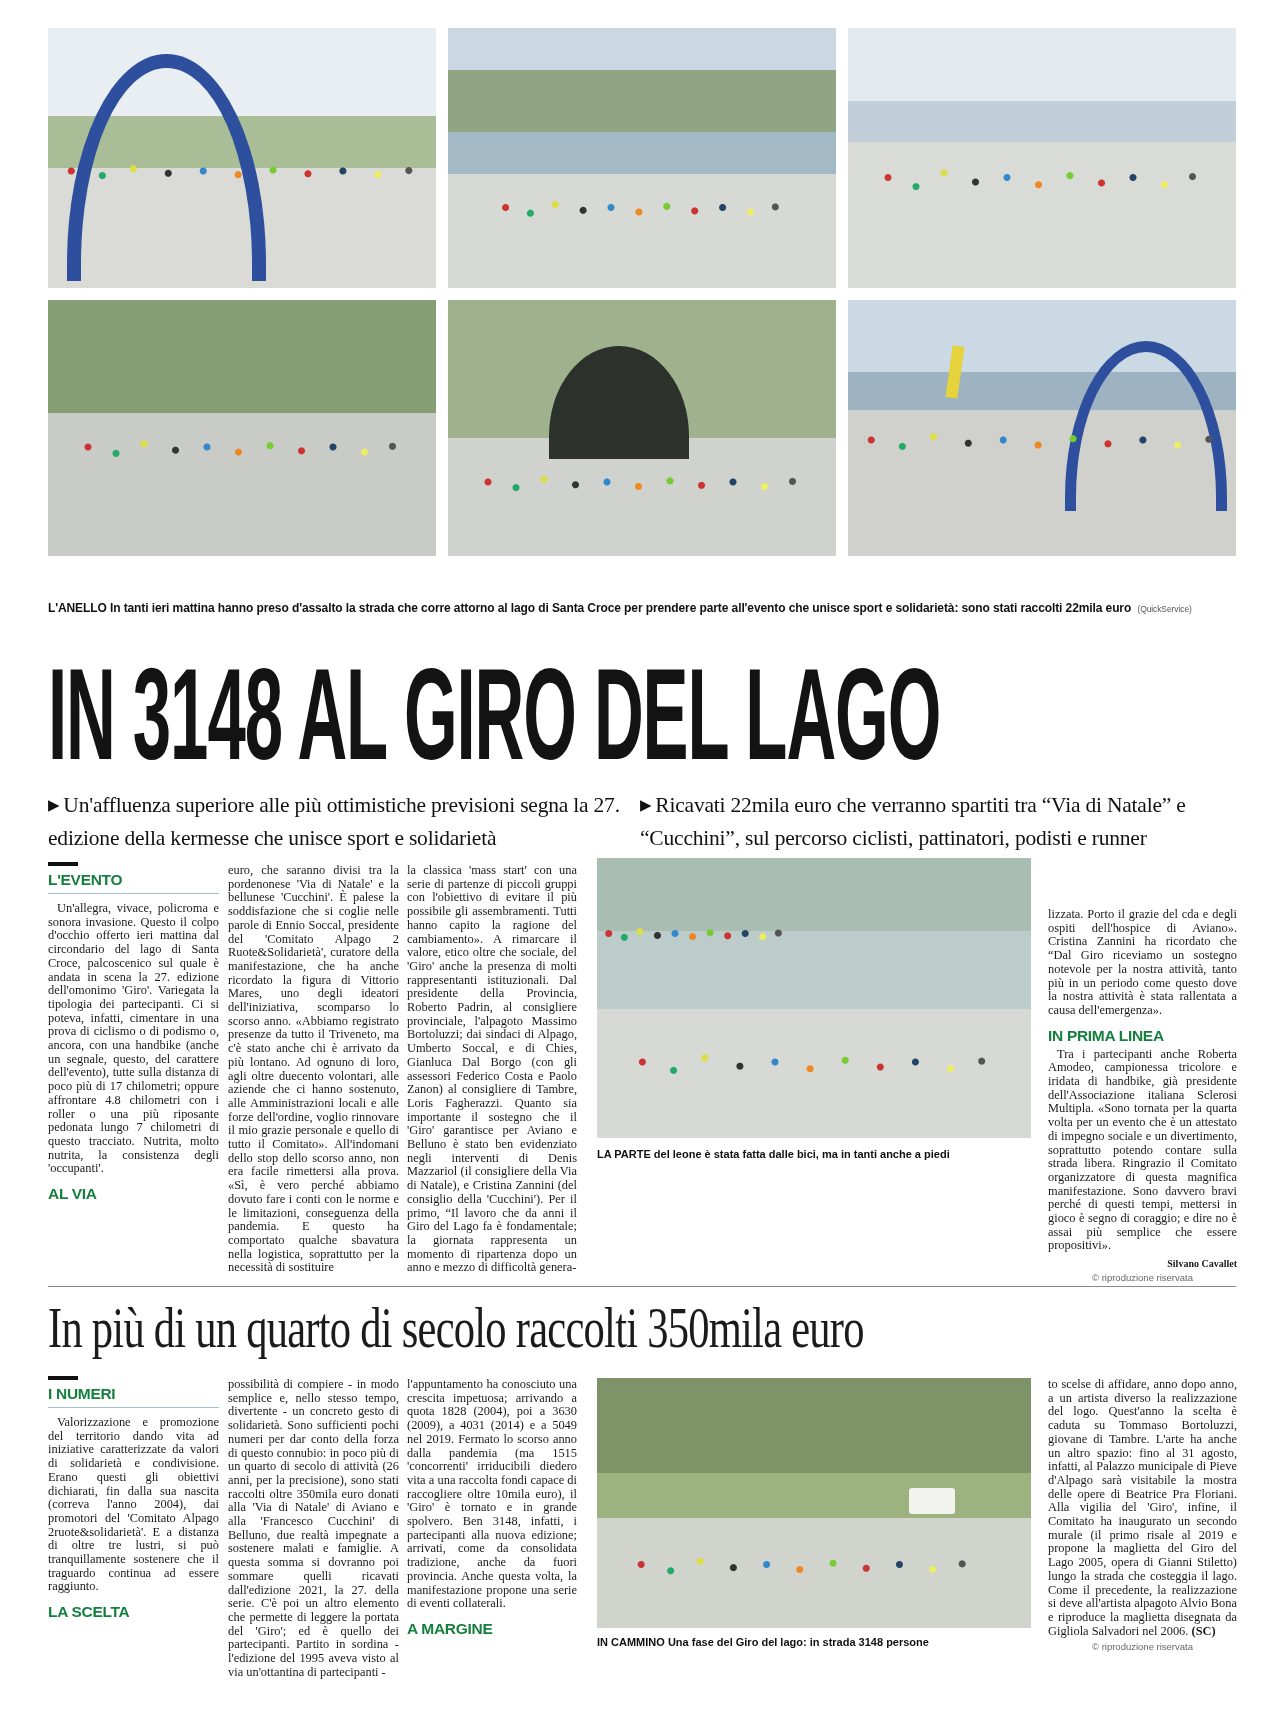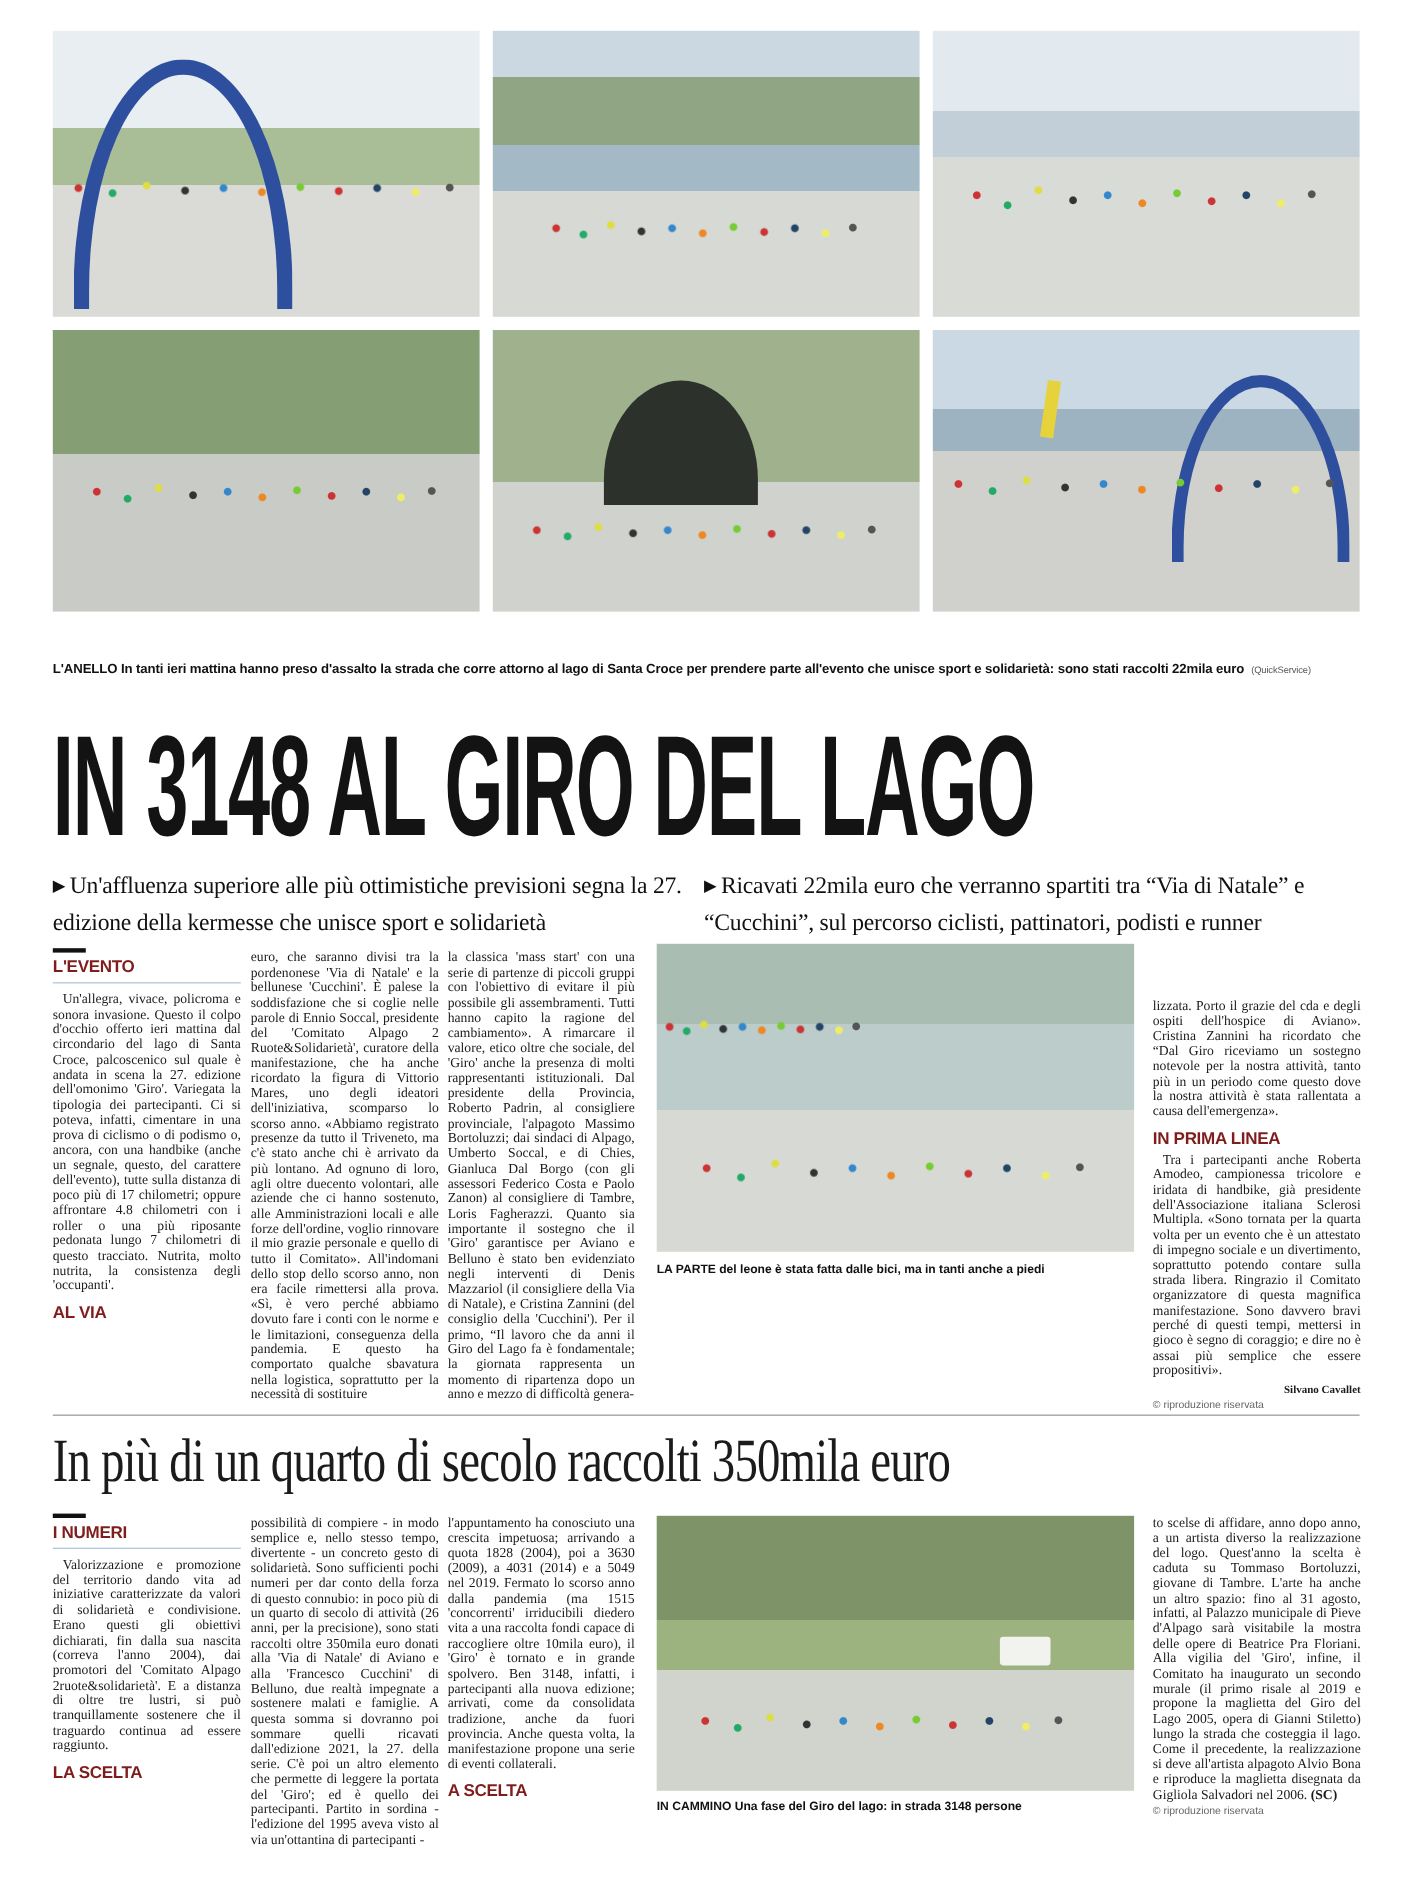--- a/index.html
+++ b/index.html
@@ -49,25 +49,25 @@
   .subhead .tri{font-size:15px;position:relative;top:-2px;margin-right:4px;font-family:"DejaVu Sans", sans-serif;}
   .capline{font-family:"Liberation Sans", sans-serif;font-weight:bold;font-size:12px;
     letter-spacing:-0.1px;white-space:nowrap;color:#111;}
   .capline .credit{font-weight:normal;font-size:8.5px;color:#555;margin-left:3px;}
   .col{position:absolute;}
   .col p{margin:0 0 0 0;font-size:12.4px;line-height:13.7px;text-align:justify;}
   .col p.ind{text-indent:9px;}
   .kickerblock{margin-bottom:7px;}
   .tick{width:30px;height:4px;background:#111;margin-bottom:5px;}
   .kicker{font-family:"Liberation Sans", sans-serif;font-weight:bold;font-size:15.5px;
-    letter-spacing:-0.3px;color:#7f1d1d;display:block;}
+    letter-spacing:-0.3px;color:#15803d;display:block;}
   .kicker-underline{border-bottom:1px solid #a3bdd6;padding-bottom:4px;margin-bottom:8px;}
   .kicker-mid{margin:9px 0 3px 0;}
   .byline{font-weight:bold;font-size:10px;text-align:right;margin-top:5px;}
-  .copyr{font-family:"Liberation Sans", sans-serif;font-size:9.5px;color:#666;text-align:left;margin-top:3px;}
+  .copyr{font-family:"Liberation Sans", sans-serif;font-size:9.5px;color:#666;text-align:center;margin-top:3px;}
   .photocap{font-family:"Liberation Sans", sans-serif;font-weight:bold;font-size:11px;color:#111;white-space:nowrap;}
   .divider{height:1px;background:#8a8a8a;}
 </style>
 </head>
 <body>
 
 <div class="abs" style="left:0;top:0;width:1284px;height:560px;">
   <div class="ph ph1" style="left:48px;top:28px;width:388px;height:260px;">
     <div class="shape arch" style="left:5%;top:10%;width:44%;height:82%;"></div>
     <div class="specks crowd" style="left:0;top:46%;width:100%;height:18%;"></div>
@@ -157,21 +157,21 @@
   <p class="ind">Valorizzazione e promozione del territorio dando vita ad iniziative caratterizzate da valori di solidarietà e condivisione. Erano questi gli obiettivi dichiarati, fin dalla sua nascita (correva l'anno 2004), dai promotori del 'Comitato Alpago 2ruote&amp;solidarietà'. E a distanza di oltre tre lustri, si può tranquillamente sostenere che il traguardo continua ad essere raggiunto.</p>
   <div class="kicker kicker-mid">LA SCELTA</div>
 </div>
 
 <div class="col" style="left:228px;top:1378px;width:171px;">
   <p>possibilità di compiere - in modo semplice e, nello stesso tempo, divertente - un concreto gesto di solidarietà. Sono sufficienti pochi numeri per dar conto della forza di questo connubio: in poco più di un quarto di secolo di attività (26 anni, per la precisione), sono stati raccolti oltre 350mila euro donati alla 'Via di Natale' di Aviano e alla 'Francesco Cucchini' di Belluno, due realtà impegnate a sostenere malati e famiglie. A questa somma si dovranno poi sommare quelli ricavati dall'edizione 2021, la 27. della serie. C'è poi un altro elemento che permette di leggere la portata del 'Giro'; ed è quello dei partecipanti. Partito in sordina - l'edizione del 1995 aveva visto al via un'ottantina di partecipanti -</p>
 </div>
 
 <div class="col" style="left:407px;top:1378px;width:170px;">
   <p>l'appuntamento ha conosciuto una crescita impetuosa; arrivando a quota 1828 (2004), poi a 3630 (2009), a 4031 (2014) e a 5049 nel 2019. Fermato lo scorso anno dalla pandemia (ma 1515 'concorrenti' irriducibili diedero vita a una raccolta fondi capace di raccogliere oltre 10mila euro), il 'Giro' è tornato e in grande spolvero. Ben 3148, infatti, i partecipanti alla nuova edizione; arrivati, come da consolidata tradizione, anche da fuori provincia. Anche questa volta, la manifestazione propone una serie di eventi collaterali.</p>
-  <div class="kicker kicker-mid">A SCELTA</div>
+  <div class="kicker kicker-mid">A MARGINE</div>
 </div>
 
 <div class="ph pha2" style="left:597px;top:1378px;width:434px;height:250px;">
   <div class="shape" style="left:72%;top:44%;width:46px;height:26px;background:#f2f2ef;border-radius:3px;"></div>
   <div class="specks crowd" style="left:5%;top:62%;width:85%;height:25%;"></div>
 </div>
 <div class="abs photocap" style="left:597px;top:1636px;width:434px;">
   <span>IN CAMMINO</span>
   <span>Una fase del Giro del lago: in strada 3148 persone</span>
 </div>

